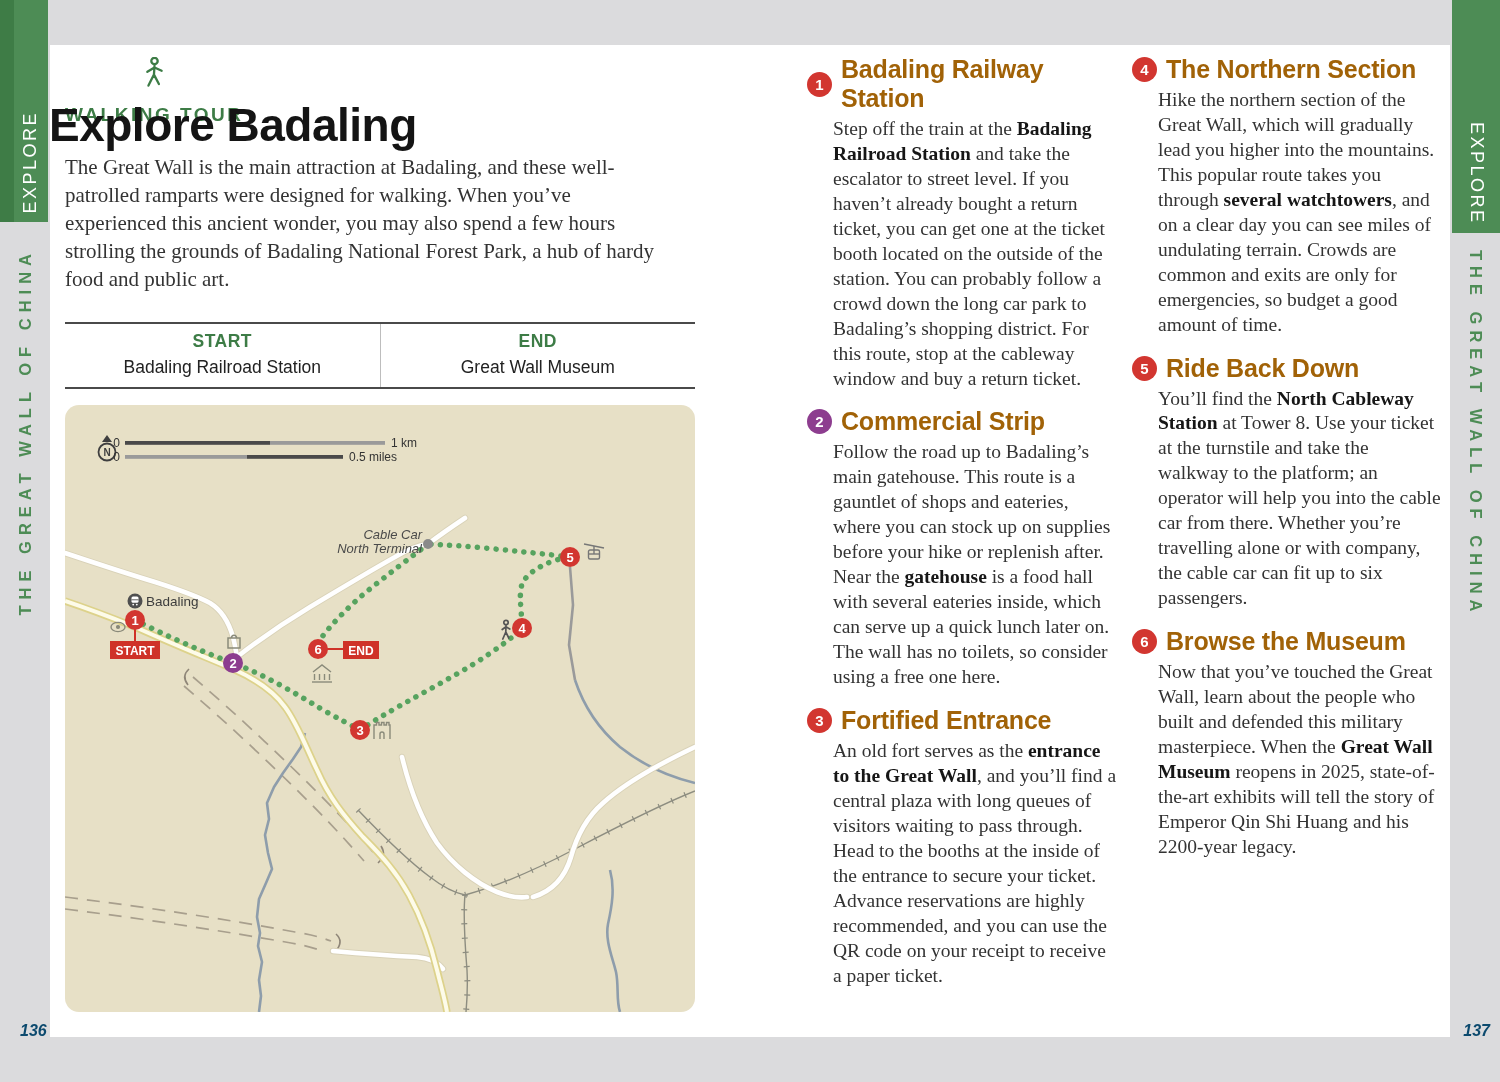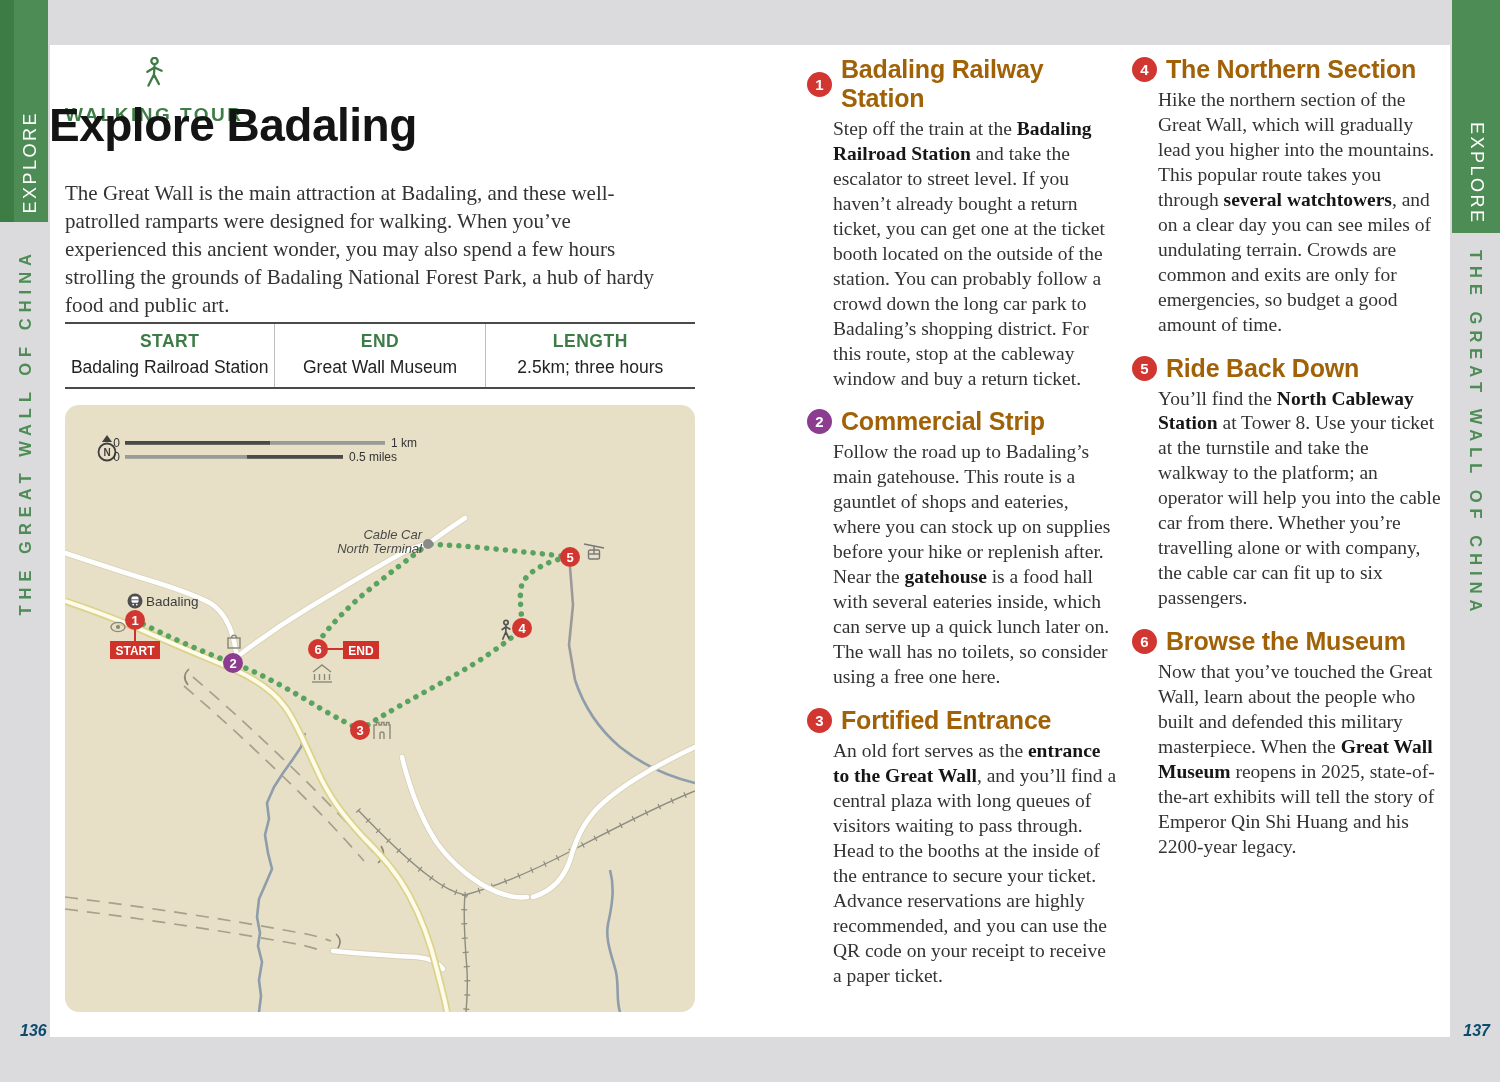--- a/index.html
+++ b/index.html
@@ -22,21 +22,21 @@
   .chapter-right { right:25px; top:250px; transform:translateX(50%); writing-mode:vertical-rl; }
 
   .pagenum { position:absolute; font-size:16px; font-weight:bold; color:#0c4a6e; z-index:6;font-style:italic; }
   .pagenum-left { left:20px; top:1022px; }
   .pagenum-right { right:10px; top:1022px; }
 
   
   .kicker { position:absolute; left:65px; top:57px; display:flex; align-items:center; gap:10px;flex-direction:column; }
   .kicker-label { color:#3d7c46; font-size:19px; font-weight:bold; letter-spacing:2.5px; }
   .title { position:absolute; left:49px; top:98px; font-size:46px; font-weight:bold; color:#141414; letter-spacing:-0.5px; }
-  .intro { position:absolute; left:65px; top:180px; width:600px; font-family:"Liberation Serif",serif;
+  .intro { position:absolute; left:65px; top:154px; width:600px; font-family:"Liberation Serif",serif;
     font-size:21px; line-height:1.33; color:#333; }
 
   .info-table { position:absolute; left:65px; top:322px; width:630px; border-top:2px solid #4a4a4a; border-bottom:2px solid #4a4a4a; display:flex; }
   .info-col { flex:1; text-align:center; padding:7px 4px 9px; }
   .info-col + .info-col { border-left:1px solid #bdbdbd; }
   .info-h { color:#3d7c46; font-weight:bold; font-size:17.5px; letter-spacing:0.5px; margin-bottom:5px; }
   .info-v { color:#222; font-size:17.5px; }
 
   
   .map-wrap { position:absolute; left:65px; top:405px; }
@@ -89,24 +89,20 @@
 <div class="intro">The Great Wall is the main attraction at Badaling, and these well-patrolled ramparts were designed for walking. When you’ve experienced this ancient wonder, you may also spend a few hours strolling the grounds of Badaling National Forest Park, a hub of hardy food and public art.</div>
 
 <div class="info-table">
   <div class="info-col">
     <div class="info-h">START</div>
     <div class="info-v">Badaling Railroad Station</div>
   </div>
   <div class="info-col">
     <div class="info-h">END</div>
     <div class="info-v">Great Wall Museum</div>
-  </div>
-  <div class="info-col">
-    <div class="info-h">LENGTH</div>
-    <div class="info-v">2.5km; three hours</div>
   </div>
 </div>
 
 <div class="map-wrap">
 <svg width="630" height="607" viewBox="0 0 630 607">
   <rect x="0" y="0" width="630" height="607" rx="14" fill="#e7e0c6"></rect>
 
   <g stroke="#a89f8d" stroke-width="1.7" fill="none" stroke-dasharray="13 9">
     <path d="M128,272 C170,308 215,350 255,390 C278,413 295,432 308,447"></path>
     <path d="M119,281 C161,317 206,359 246,399 C269,422 286,441 299,456"></path>

